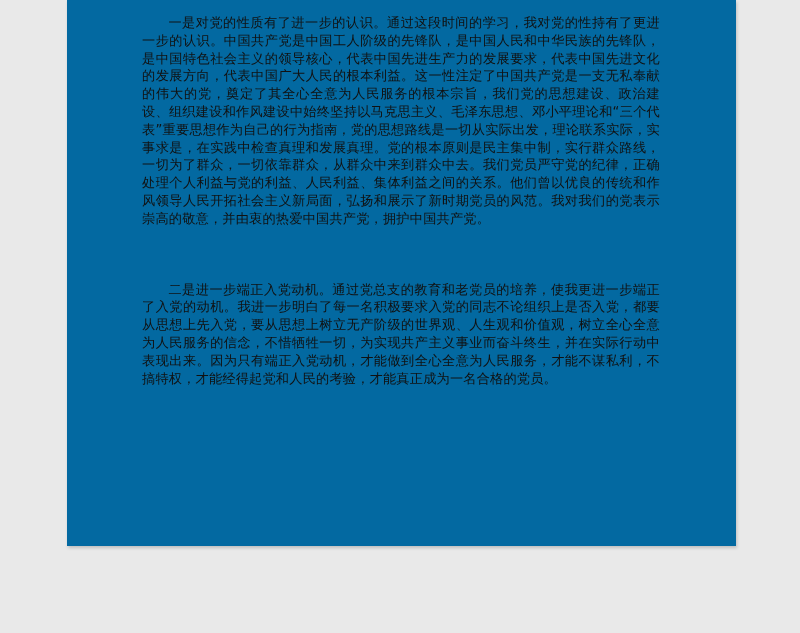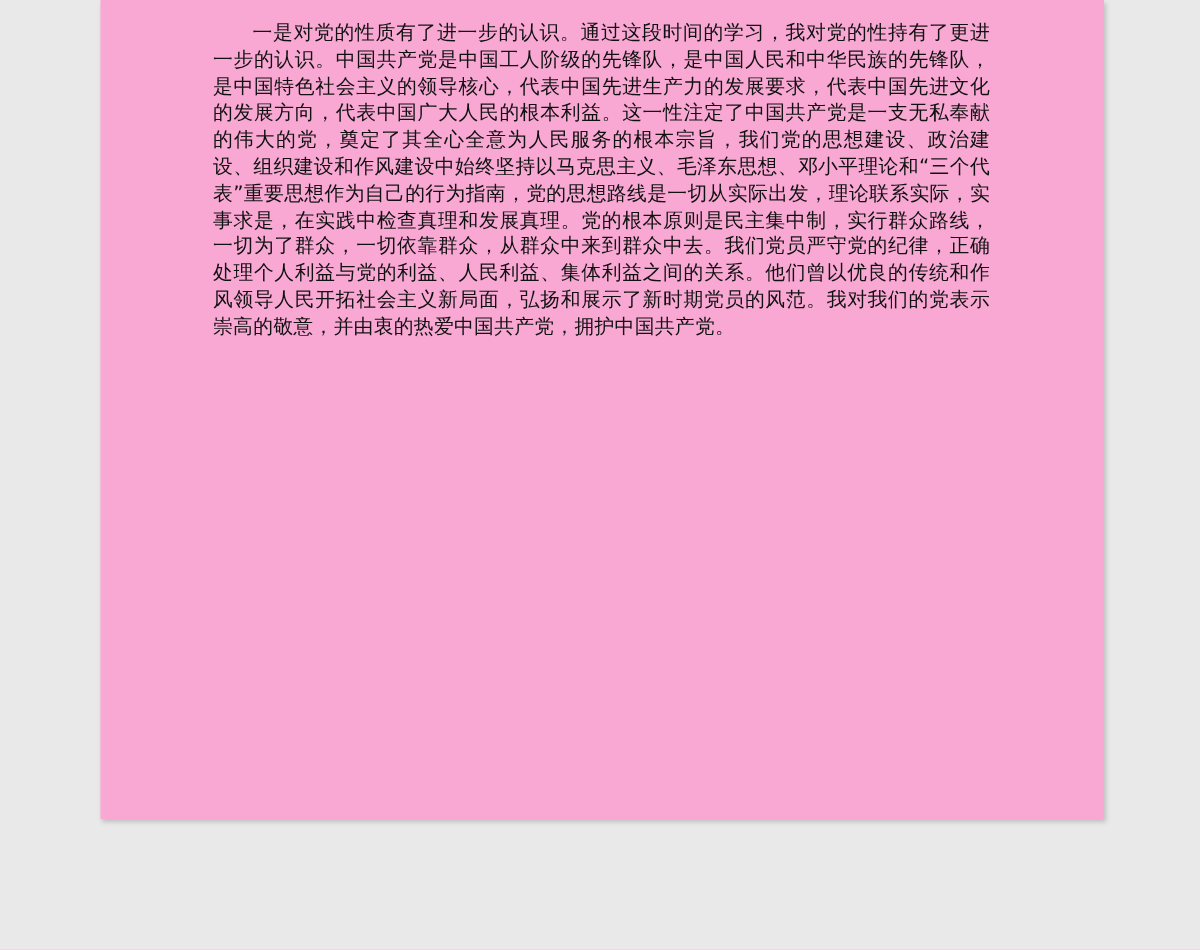--- a/index.html
+++ b/index.html
@@ -9,21 +9,21 @@
     height: 633px;
     background: #e9e9e9;
     overflow: hidden;
   }
   .page {
     position: absolute;
     left: 67px;
     top: 0;
     width: 669px;
     height: 546px;
-    background: #f9a8d4;
+    background: #0369a1;
     box-shadow: 1px 2px 3px rgba(0,0,0,0.18);
   }
   .content {
     position: absolute;
     left: 75px;
     top: 14px;
     width: 518px;
     font-family: "DejaVu Sans", sans-serif;
     font-size: 13.2px;
     line-height: 17.8px;
@@ -38,14 +38,15 @@
   .para + .para {
     margin-top: 53px;
   }
 </style>
 </head>
 <body>
 
 <div class="page">
   <div class="content">
     <p class="para">一是对党的性质有了进一步的认识。通过这段时间的学习，我对党的性持有了更进一步的认识。中国共产党是中国工人阶级的先锋队，是中国人民和中华民族的先锋队，是中国特色社会主义的领导核心，代表中国先进生产力的发展要求，代表中国先进文化的发展方向，代表中国广大人民的根本利益。这一性注定了中国共产党是一支无私奉献的伟大的党，奠定了其全心全意为人民服务的根本宗旨，我们党的思想建设、政治建设、组织建设和作风建设中始终坚持以马克思主义、毛泽东思想、邓小平理论和“三个代表”重要思想作为自己的行为指南，党的思想路线是一切从实际出发，理论联系实际，实事求是，在实践中检查真理和发展真理。党的根本原则是民主集中制，实行群众路线，一切为了群众，一切依靠群众，从群众中来到群众中去。我们党员严守党的纪律，正确处理个人利益与党的利益、人民利益、集体利益之间的关系。他们曾以优良的传统和作风领导人民开拓社会主义新局面，弘扬和展示了新时期党员的风范。我对我们的党表示崇高的敬意，并由衷的热爱中国共产党，拥护中国共产党。</p>
+    <p class="para">二是进一步端正入党动机。通过党总支的教育和老党员的培养，使我更进一步端正了入党的动机。我进一步明白了每一名积极要求入党的同志不论组织上是否入党，都要从思想上先入党，要从思想上树立无产阶级的世界观、人生观和价值观，树立全心全意为人民服务的信念，不惜牺牲一切，为实现共产主义事业而奋斗终生，并在实际行动中表现出来。因为只有端正入党动机，才能做到全心全意为人民服务，才能不谋私利，不搞特权，才能经得起党和人民的考验，才能真正成为一名合格的党员。</p>
   </div>
 </div>
 
 </body></html>

